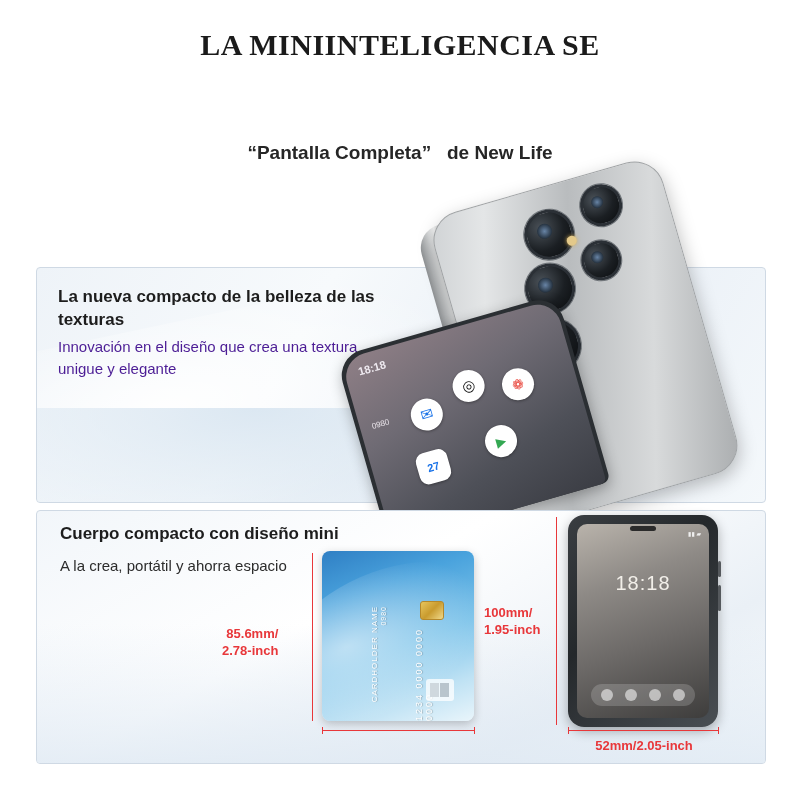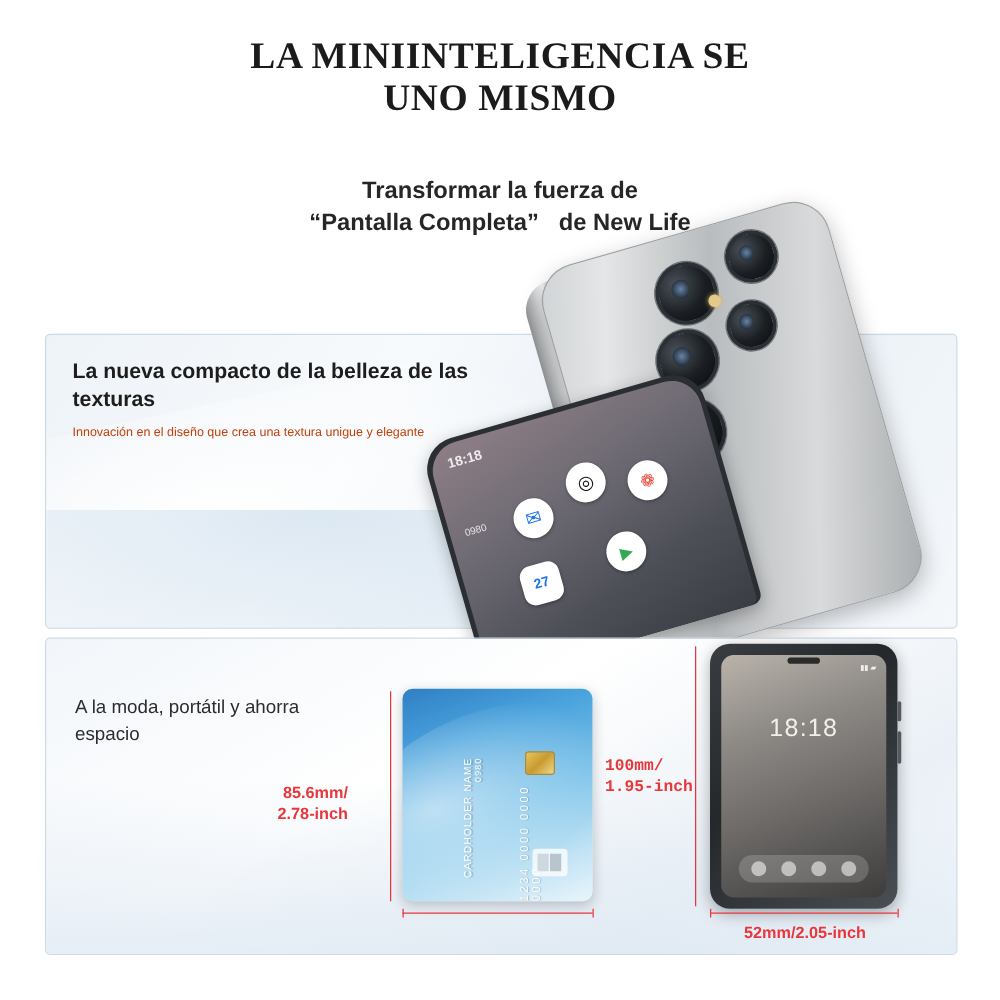--- a/index.html
+++ b/index.html
@@ -87,23 +87,23 @@
     font-size: 17px;
     font-weight: bold;
     line-height: 23px;
     color: #1d1d1d;
   }
   .p1-body {
     position: absolute;
     left: 58px;
     top: 336px;
     width: 345px;
-    font-size: 10px;
+    font-size: 15px;
     line-height: 22px;
-    color: #c2410c;
+    color: #4c1d95;
   }
 
   
   .bigphone {
     position: absolute;
     left: 432px;
     top: 186px;
     width: 272px;
     height: 330px;
     transform: rotate(-16deg);
@@ -420,21 +420,21 @@
   
   .meas {
     position: absolute;
     color: #e8373a;
     font-weight: bold;
     font-size: 13px;
     line-height: 17px;
   }
   #meas-card-h { left: 222px; top: 625px; text-align: right; }
   #meas-card-w { left: 310px; top: 737px; width: 176px; text-align: center; }
-  #meas-phone-h { left: 484px; top: 604px; font-family: Liberation Mono, monospace; }
+  #meas-phone-h { left: 484px; top: 604px; }
   #meas-phone-w { left: 558px; top: 737px; width: 172px; text-align: center; }
 
   .dimline {
     position: absolute;
     background: #e8373a;
   }
   .dimline.h { height: 1px; }
   .dimline.v { width: 1px; }
   .tick {
     position: absolute;
@@ -443,25 +443,23 @@
     height: 7px;
   }
 </style>
 </head>
 <body>
 
 <div class="page">
 
   <div class="headline">
     <div>LA MINIINTELIGENCIA SE</div>
-    <div>UNO MISMO</div>
   </div>
 
   <div class="subhead">
-    <div>Transformar la fuerza de</div>
     <div class="line2">“Pantalla Completa”   de New Life</div>
   </div>
 
   <div class="panel" id="panel-top"></div>
 
   <div class="p1-title">La nueva compacto de la belleza de las texturas</div>
   <div class="p1-body">Innovación en el diseño que crea una textura unigue y elegante</div>
 
   <div class="bigphone">
     <div class="edge"></div>
@@ -507,21 +505,22 @@
         <div class="app circ" style="left:116px; top:106px;">
           <span style="color:#34a853; font-size:13px;">▶</span>
           <span class="lbl">PlayStore</span>
         </div>
       </div>
     </div>
   </div>
 
   <div class="panel" id="panel-bottom"></div>
 
-  <div class="p2-body">A la moda, portátil y ahorra espacio</div>
+  <div class="p2-title">Cuerpo compacto con diseño mini</div>
+  <div class="p2-body">A la crea, portátil y ahorra espacio</div>
 
   <div class="card">
     <div class="swirl"></div>
     <div class="chip"></div>
     <div class="vtext" id="card-num">1234 0000 0000 0000</div>
     <div class="vtext" id="card-holder">CARDHOLDER NAME</div>
     <div class="vtext" id="card-exp">0980</div>
     <div id="card-brand"></div>
   </div>
 

